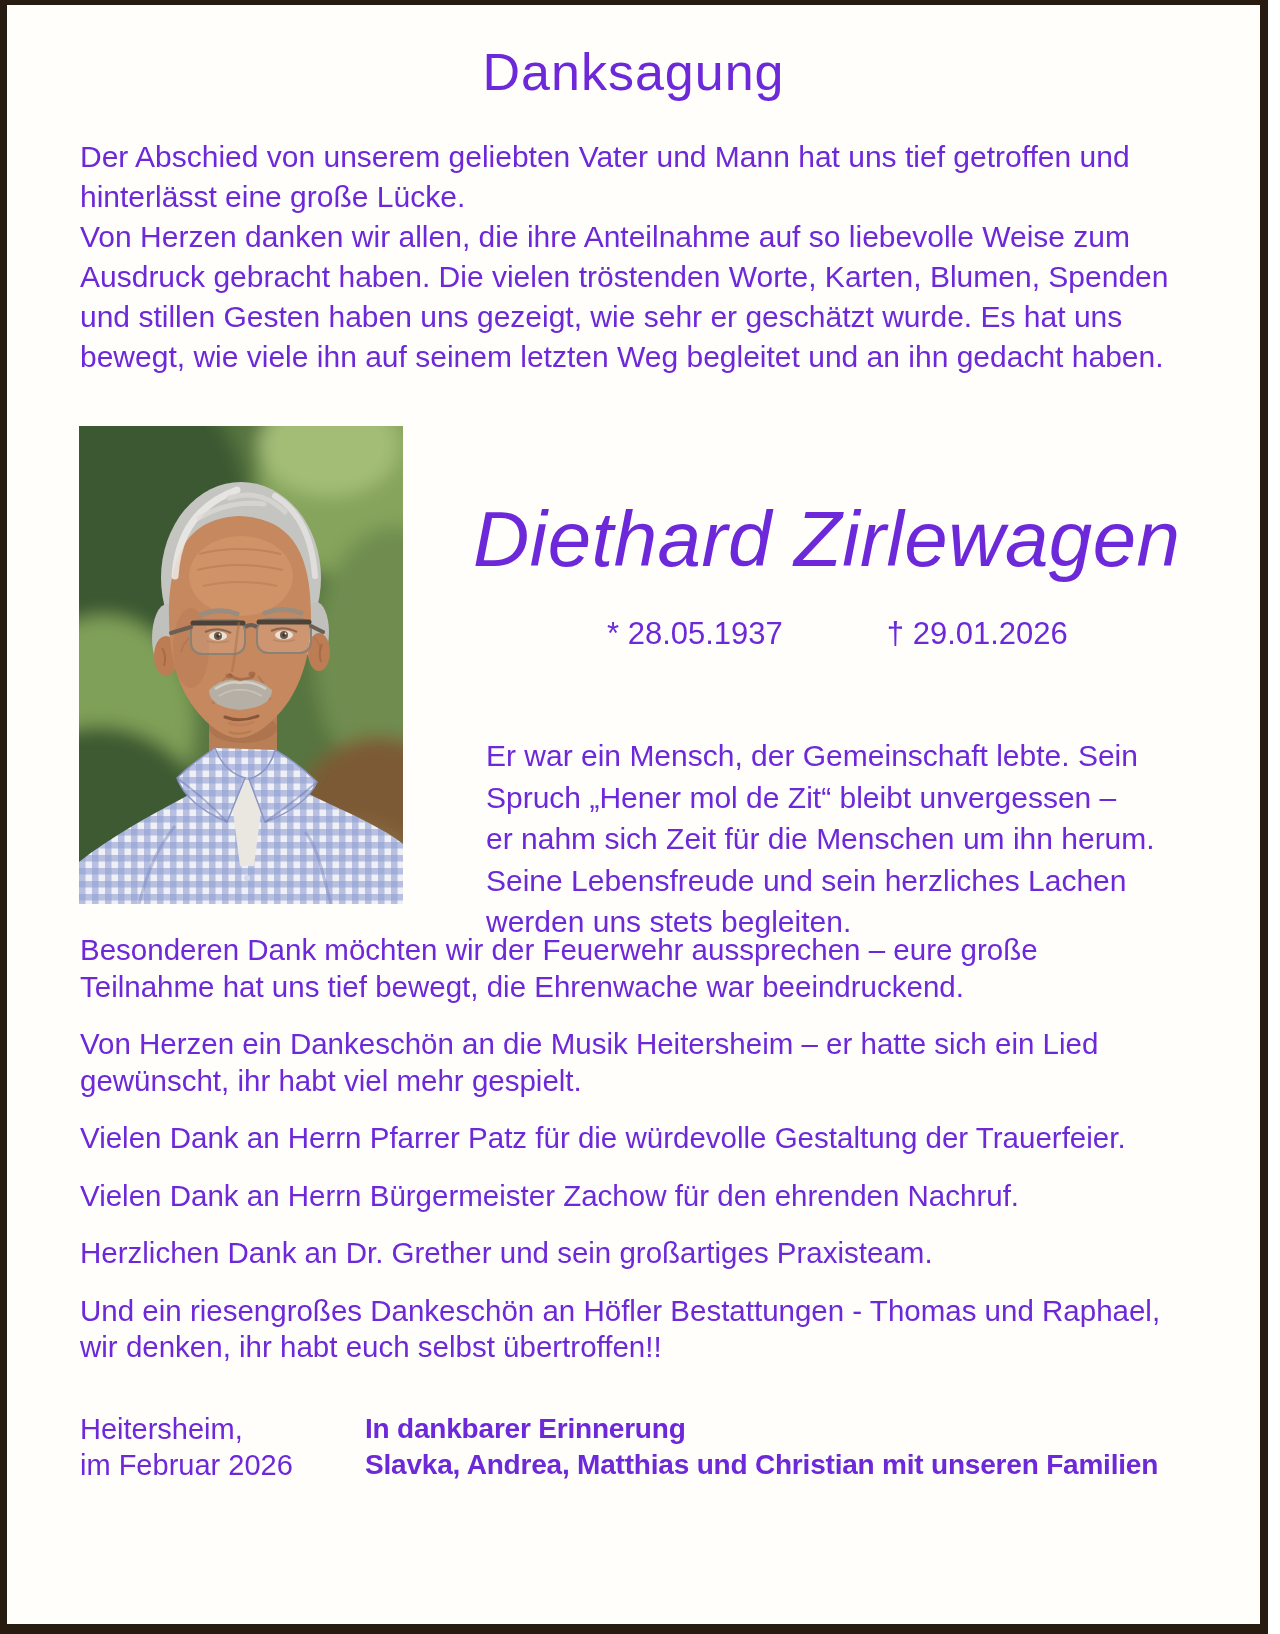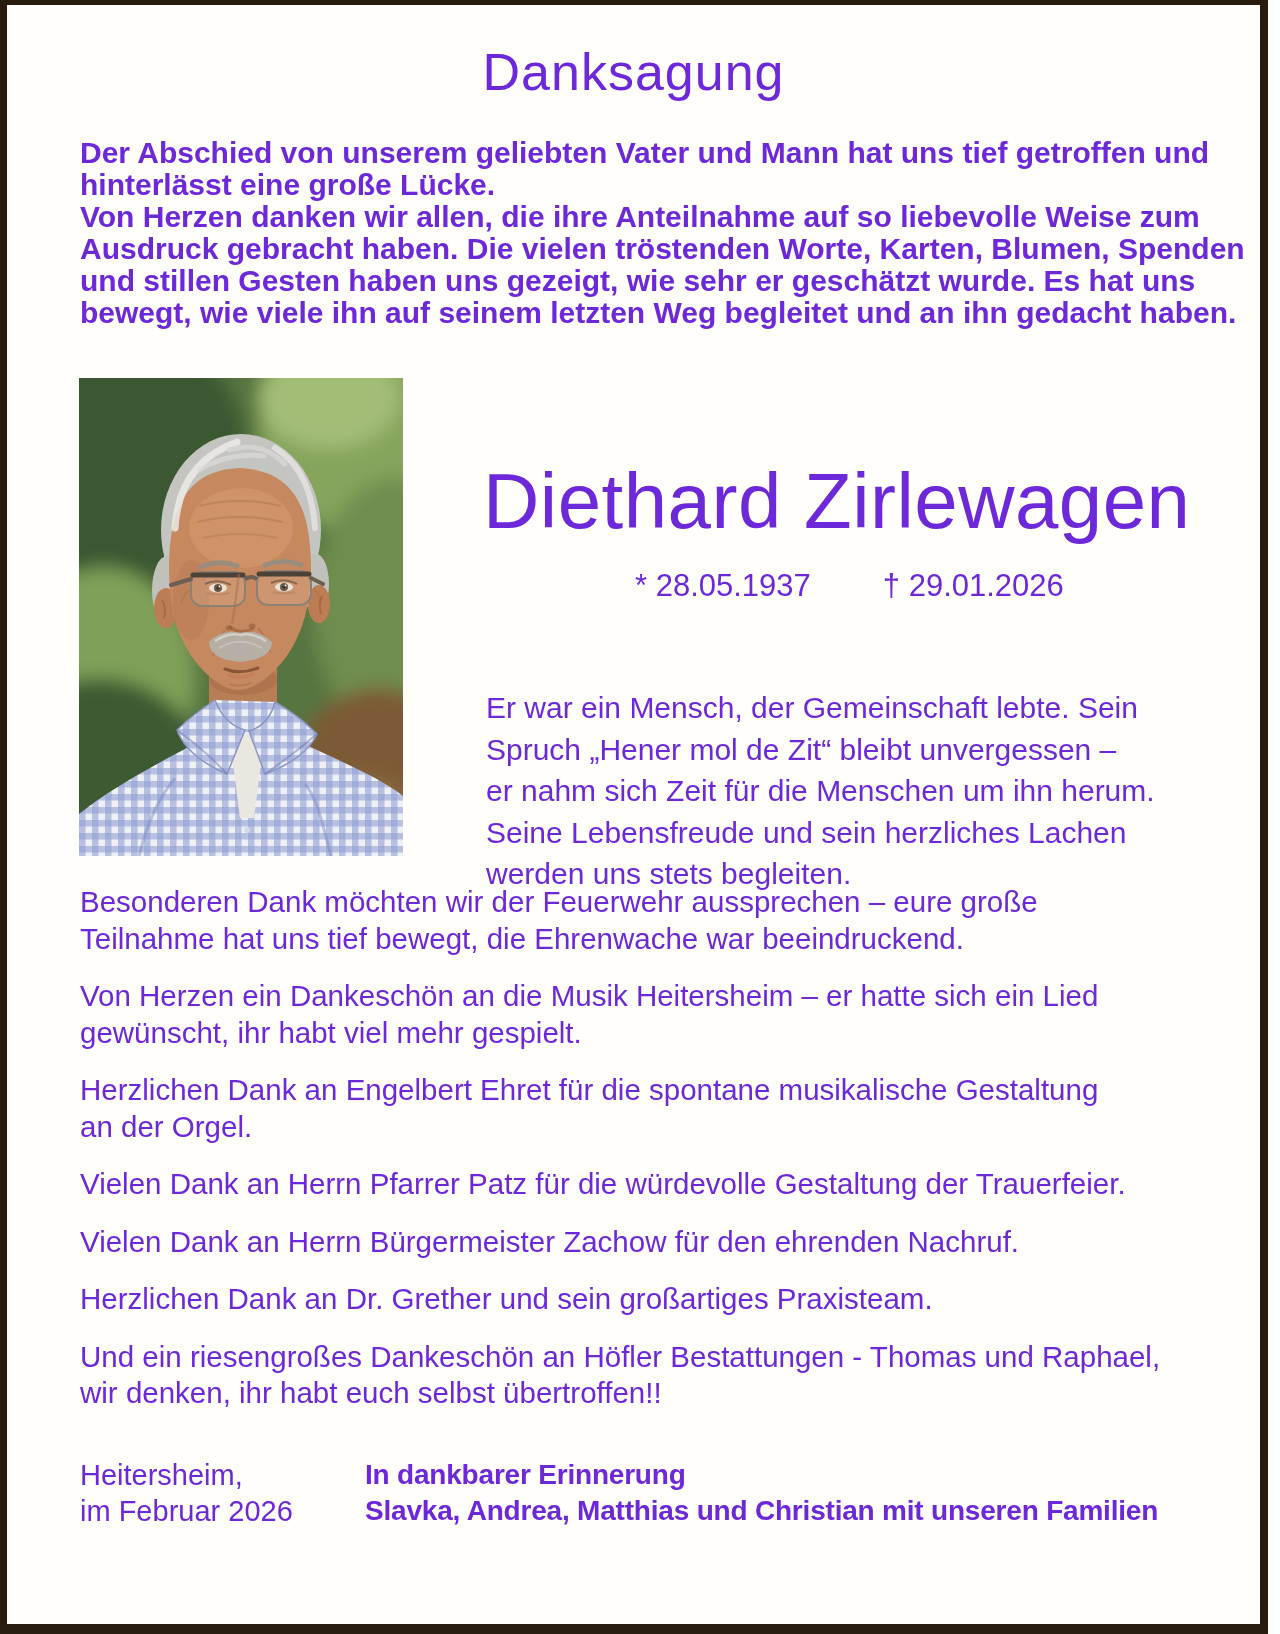--- a/index.html
+++ b/index.html
@@ -23,23 +23,22 @@
     text-align: center;
     font-size: 52px;
     line-height: 52px;
     font-weight: normal;
     letter-spacing: 1px;
   }
 
   .intro {
     margin: 39px 40px 0 73px;
     font-size: 30px;
-    line-height: 32px;
-    white-space: pre;
-    font-weight: bold;
+    line-height: 40px;
+    white-space: pre;
   }
 
   .middle {
     position: relative;
     margin-top: 49px;
     height: 478px;
   }
 
   .photo-frame {
     position: absolute;
@@ -47,38 +46,38 @@
     top: 0;
     width: 324px;
     height: 478px;
   }
   .photo-frame svg { display: block; }
 
   .name {
     position: absolute;
     left: 462px;
     top: 70px;
-    margin: 14px;
+    margin: 4px;
     font-size: 78px;
     line-height: 78px;
     font-weight: normal;
     white-space: nowrap;
     letter-spacing: 0.5px;
+    font-style: italic;
   }
 
   .dates {
     position: absolute;
     left: 600px;
     top: 190px;
     display: flex;
-    gap: 72px;
+    gap: 104px;
     font-size: 31px;
     line-height: 36px;
     white-space: nowrap;
-    margin-left: 28px;
   }
 
   .eulogy {
     position: absolute;
     left: 464px;
     top: 294px;
     margin: 15px;
     font-size: 30px;
     line-height: 41.5px;
     white-space: pre;
@@ -269,22 +268,20 @@
 er nahm sich Zeit für die Menschen um ihn herum.
 Seine Lebensfreude und sein herzliches Lachen
 werden uns stets begleiten.</div>
   </div>
 
   <div class="thanks">
     <p>Besonderen Dank möchten wir der Feuerwehr aussprechen – eure große
 Teilnahme hat uns tief bewegt, die Ehrenwache war beeindruckend.</p>
     <p>Von Herzen ein Dankeschön an die Musik Heitersheim – er hatte sich ein Lied
 gewünscht, ihr habt viel mehr gespielt.</p>
-    <p>Herzlichen Dank an Engelbert Ehret für die spontane musikalische Gestaltung
-an der Orgel.</p>
     <p>Vielen Dank an Herrn Pfarrer Patz für die würdevolle Gestaltung der Trauerfeier.</p>
     <p>Vielen Dank an Herrn Bürgermeister Zachow für den ehrenden Nachruf.</p>
     <p>Herzlichen Dank an Dr. Grether und sein großartiges Praxisteam.</p>
     <p>Und ein riesengroßes Dankeschön an Höfler Bestattungen - Thomas und Raphael,
 wir denken, ihr habt euch selbst übertroffen!!</p>
   </div>
 
   <div class="footer">
     <div class="place">Heitersheim,
 im Februar 2026</div>

